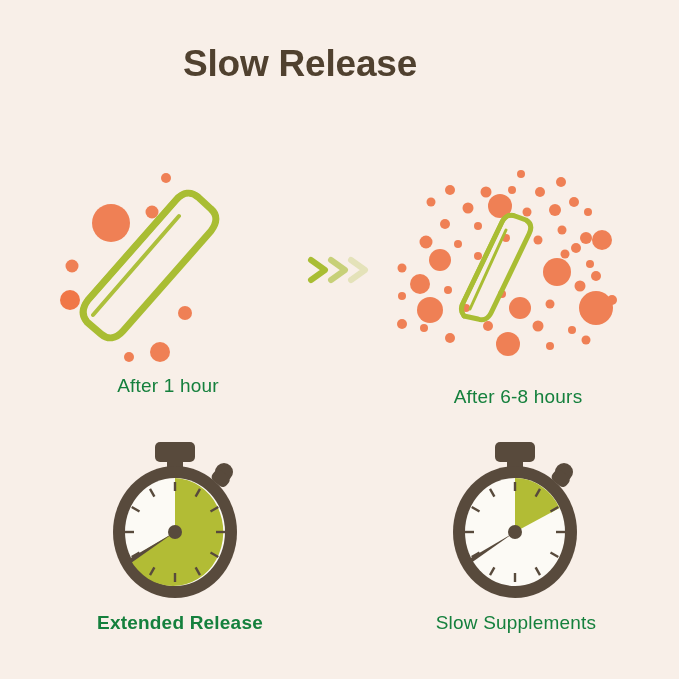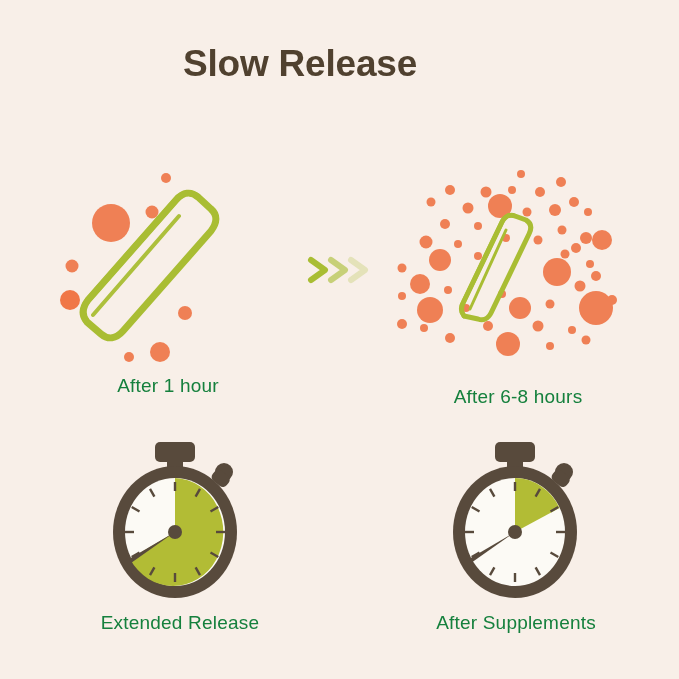--- a/index.html
+++ b/index.html
@@ -76,21 +76,21 @@
   
   .watch-scene {
     position: absolute;
     top: 440px;
     width: 190px;
     height: 160px;
   }
   #watch-scene-left  { left: 85px; }
   #watch-scene-right { left: 425px; }
 
-  #caption-left-bottom  { left: 30px;  top: 612px; }
+  #caption-left-bottom  { left: 30px;  top: 612px; font-weight: bold; }
   #caption-right-bottom { left: 366px; top: 612px; }
 </style>
 </head>
 <body>
 
 <div id="poster">
 
   <div id="title-block">
     <span class="title-line">Slow Release</span>
   </div>
@@ -278,15 +278,15 @@
         <line x1="46.7" y1="67" x2="54.5" y2="71.5"></line>
         <line x1="65" y1="48.9" x2="69.4" y2="56.6"></line>
       </g>
       <g>
         <path d="M 90,92 L 44,119 L 46,123 Z" fill="#584A3C"></path>
         <circle cx="90" cy="92" r="7" fill="#584A3C"></circle>
       </g>
     </svg>
   </div>
 
-  <div class="caption" id="caption-right-bottom">After Supplements</div>
+  <div class="caption" id="caption-right-bottom">Slow Supplements</div>
 
 </div>
 
 </body></html>

